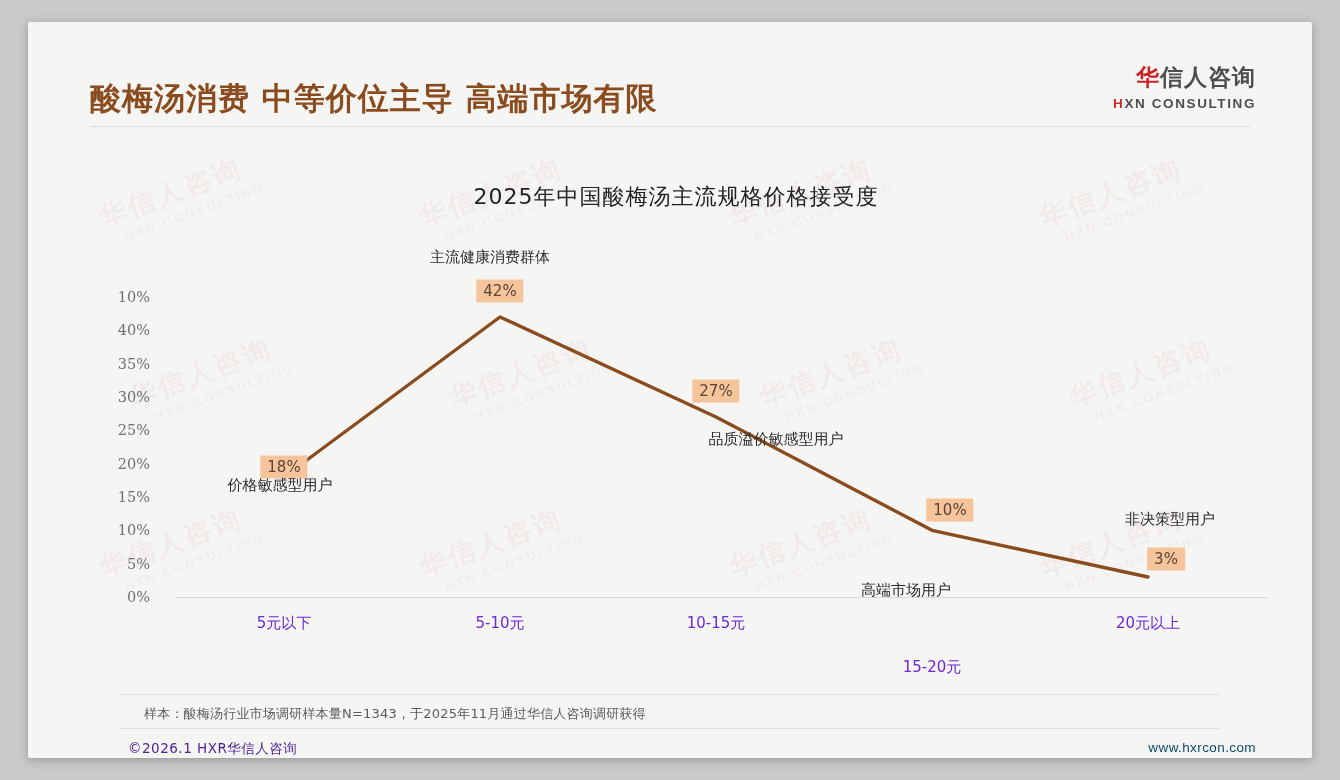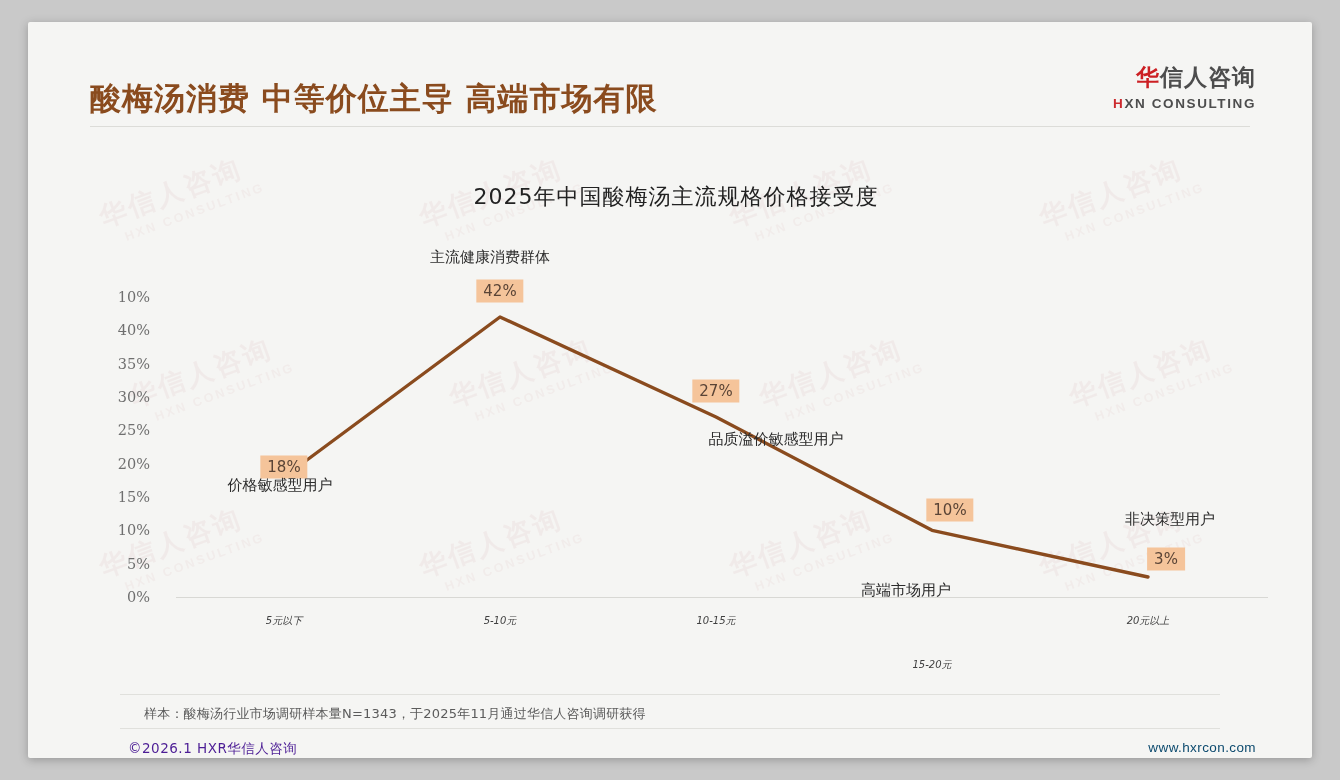--- a/index.html
+++ b/index.html
@@ -90,25 +90,24 @@
     font-size: 14.5px; color: #6f6f6f;
     font-family: "DejaVu Serif", "Liberation Serif", serif;
     transform: translateY(-50%);
   }
   .axis-line {
     position: absolute; left: 88px; right: 0; height: 1px;
     background: #d8d8d4;
   }
   .x-label {
     position: absolute; top: 352px;
-    font-size: 10px; color: #404040;
+    font-size: 15px; color: #6d28d9;
     transform: translateX(-50%);
     font-family: "DejaVu Sans", "Liberation Sans", sans-serif;
     white-space: nowrap;
-    font-style: italic;
   }
   .series-svg { position: absolute; left: 0; top: 0; width: 1180px; height: 400px; }
   .dlabel {
     position: absolute;
     background: #f5c49a;
     color: #5a4436;
     font-size: 15px;
     padding: 2px 7px 3px 7px;
     transform: translate(-50%, -50%);
     white-space: nowrap;

